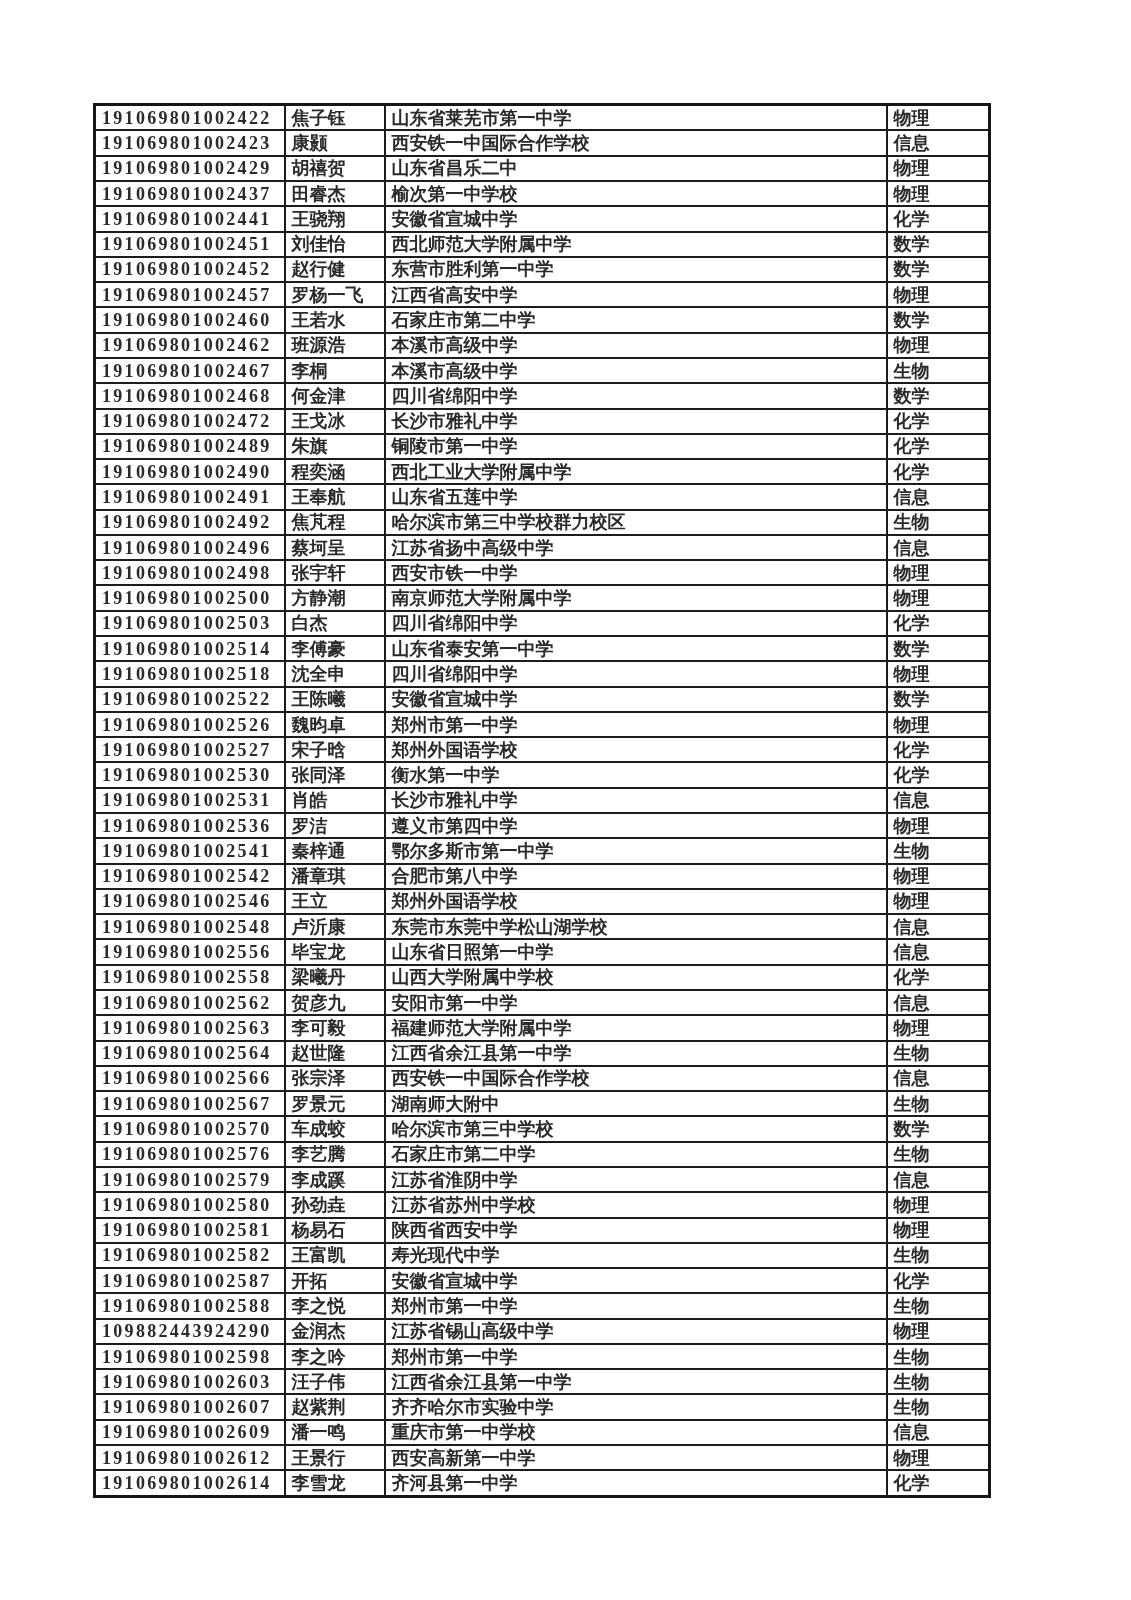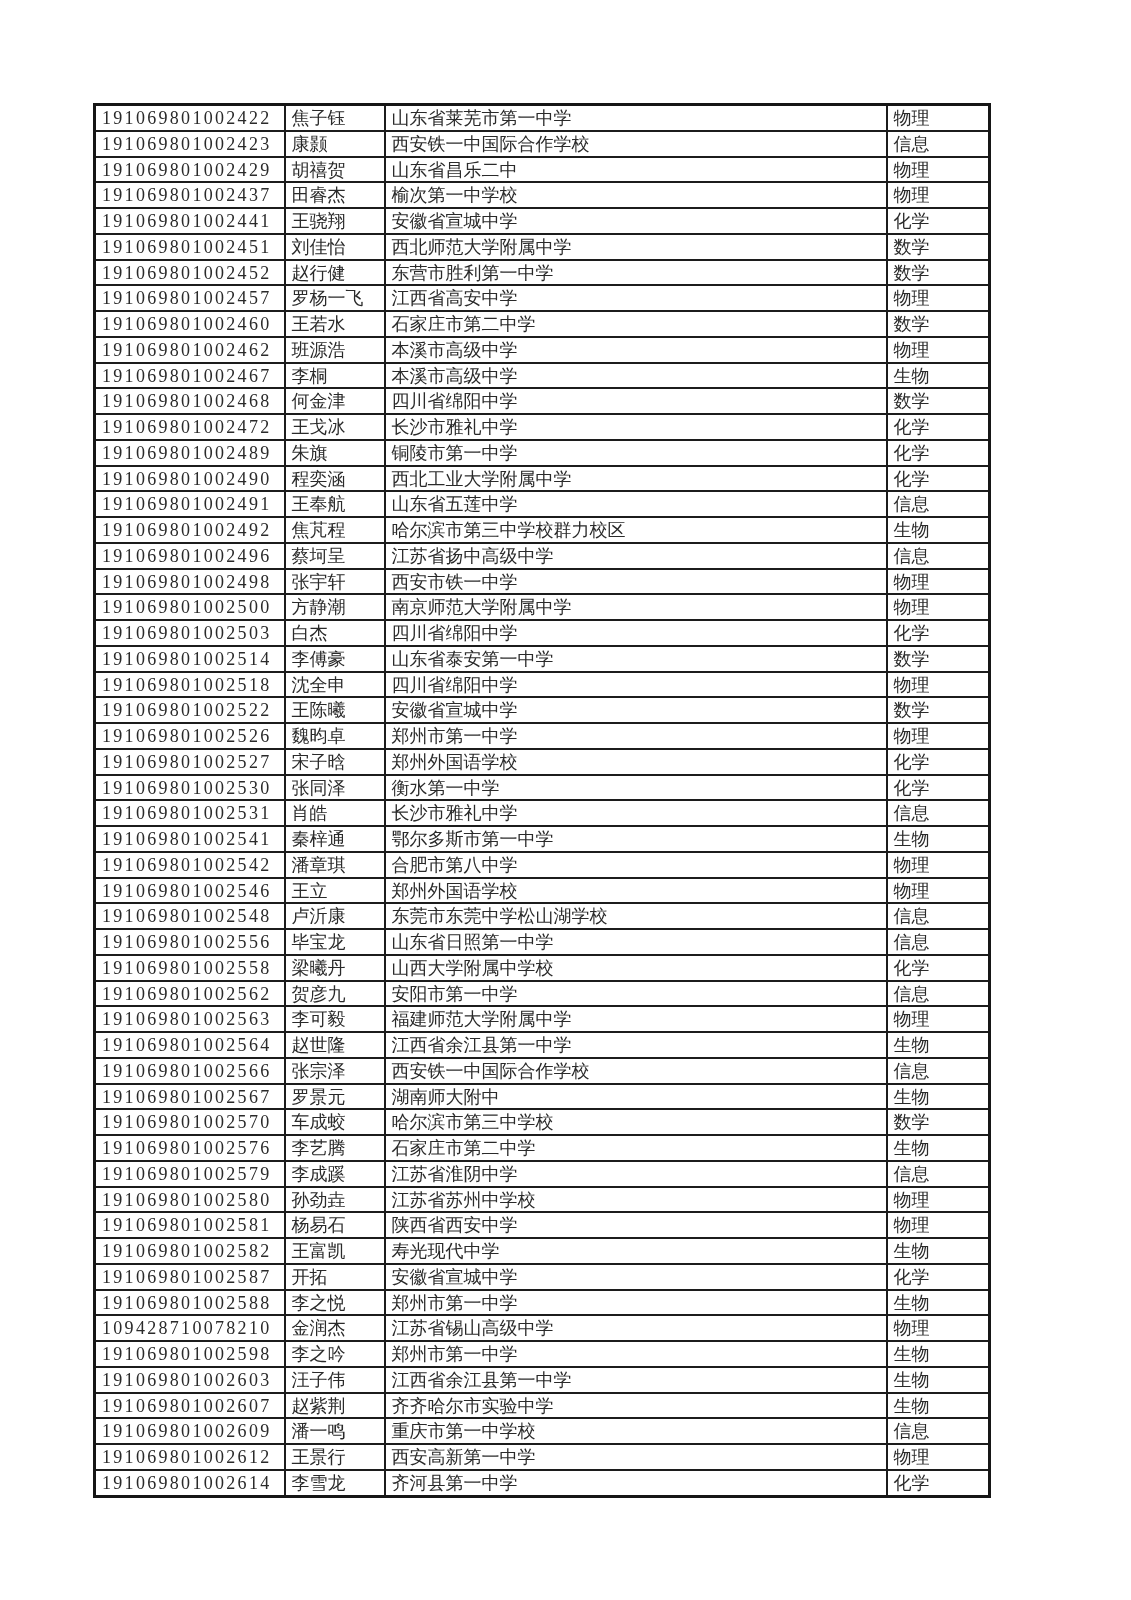--- a/index.html
+++ b/index.html
@@ -11,20 +11,21 @@
     width: 1131px;
     height: 1600px;
     position: relative;
     font-family: "Liberation Serif", "DejaVu Serif", serif;
     overflow: hidden;
   }
   .page {
     position: absolute;
     inset: 0;
     background: #ffffff;
+    font-weight: bold;
   }
   table.roster {
     position: absolute;
     left: 93px;
     top: 103px;
     width: 895px;
     height: 1395px;
     border-collapse: collapse;
     table-layout: fixed;
     border: 3px solid #161616;
@@ -223,20 +224,26 @@
           <td>衡水第一中学</td>
           <td>化学</td>
         </tr>
         <tr>
           <td>191069801002531</td>
           <td>肖皓</td>
           <td>长沙市雅礼中学</td>
           <td>信息</td>
         </tr>
         <tr>
+          <td>191069801002536</td>
+          <td>罗洁</td>
+          <td>遵义市第四中学</td>
+          <td>物理</td>
+        </tr>
+        <tr>
           <td>191069801002541</td>
           <td>秦梓通</td>
           <td>鄂尔多斯市第一中学</td>
           <td>生物</td>
         </tr>
         <tr>
           <td>191069801002542</td>
           <td>潘章琪</td>
           <td>合肥市第八中学</td>
           <td>物理</td>
@@ -337,21 +344,21 @@
           <td>安徽省宣城中学</td>
           <td>化学</td>
         </tr>
         <tr>
           <td>191069801002588</td>
           <td>李之悦</td>
           <td>郑州市第一中学</td>
           <td>生物</td>
         </tr>
         <tr>
-          <td>109428710078210</td>
+          <td>109882443924290</td>
           <td>金润杰</td>
           <td>江苏省锡山高级中学</td>
           <td>物理</td>
         </tr>
         <tr>
           <td>191069801002598</td>
           <td>李之吟</td>
           <td>郑州市第一中学</td>
           <td>生物</td>
         </tr>

